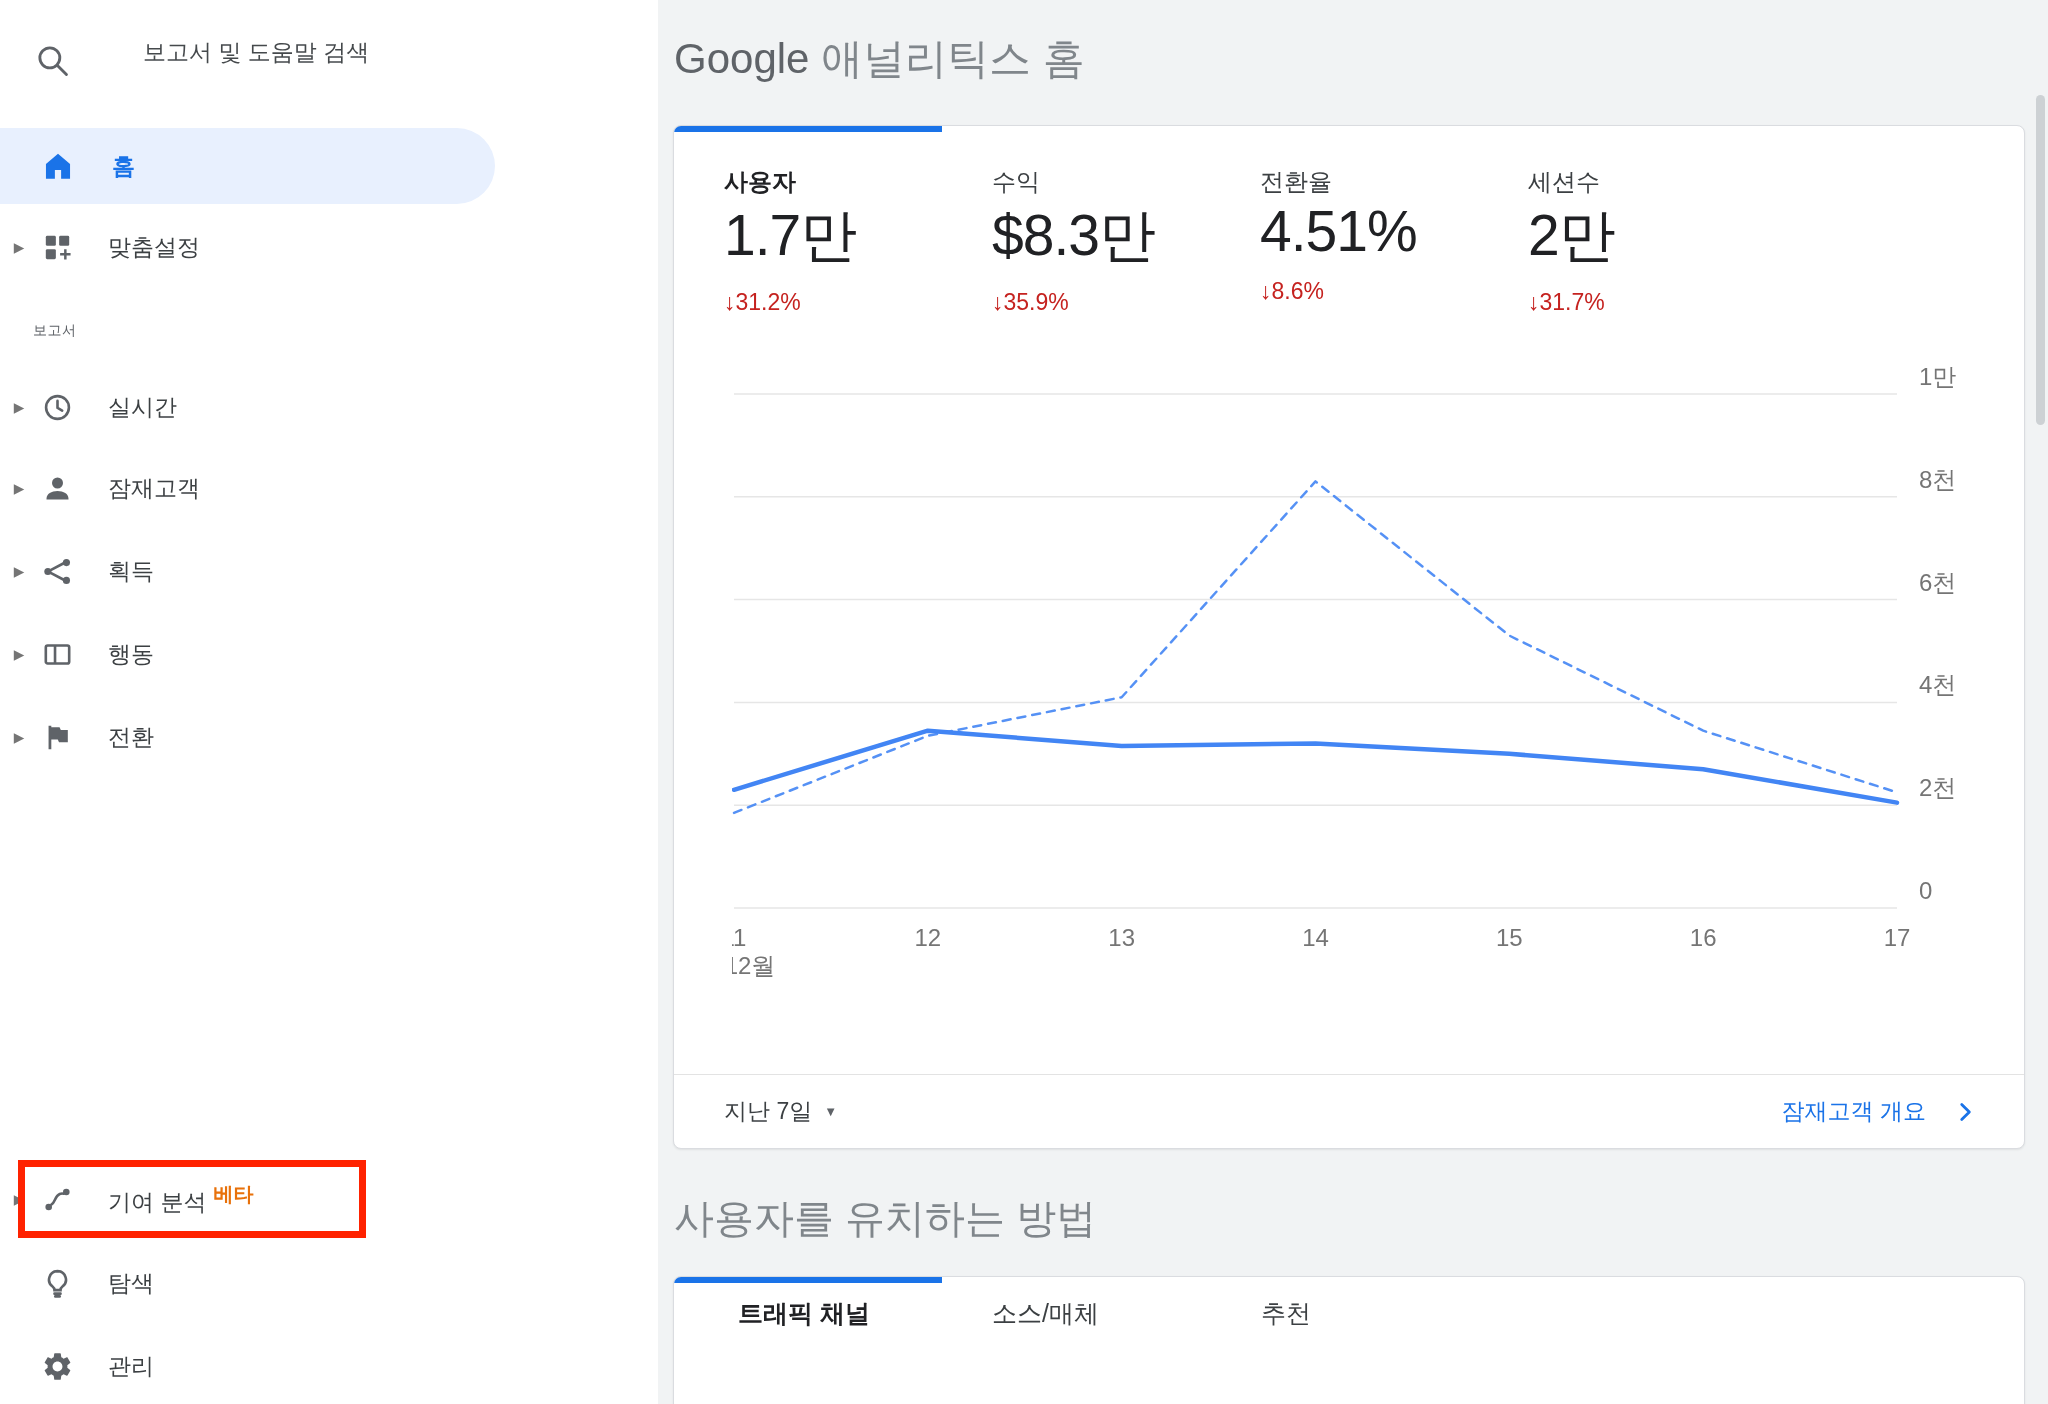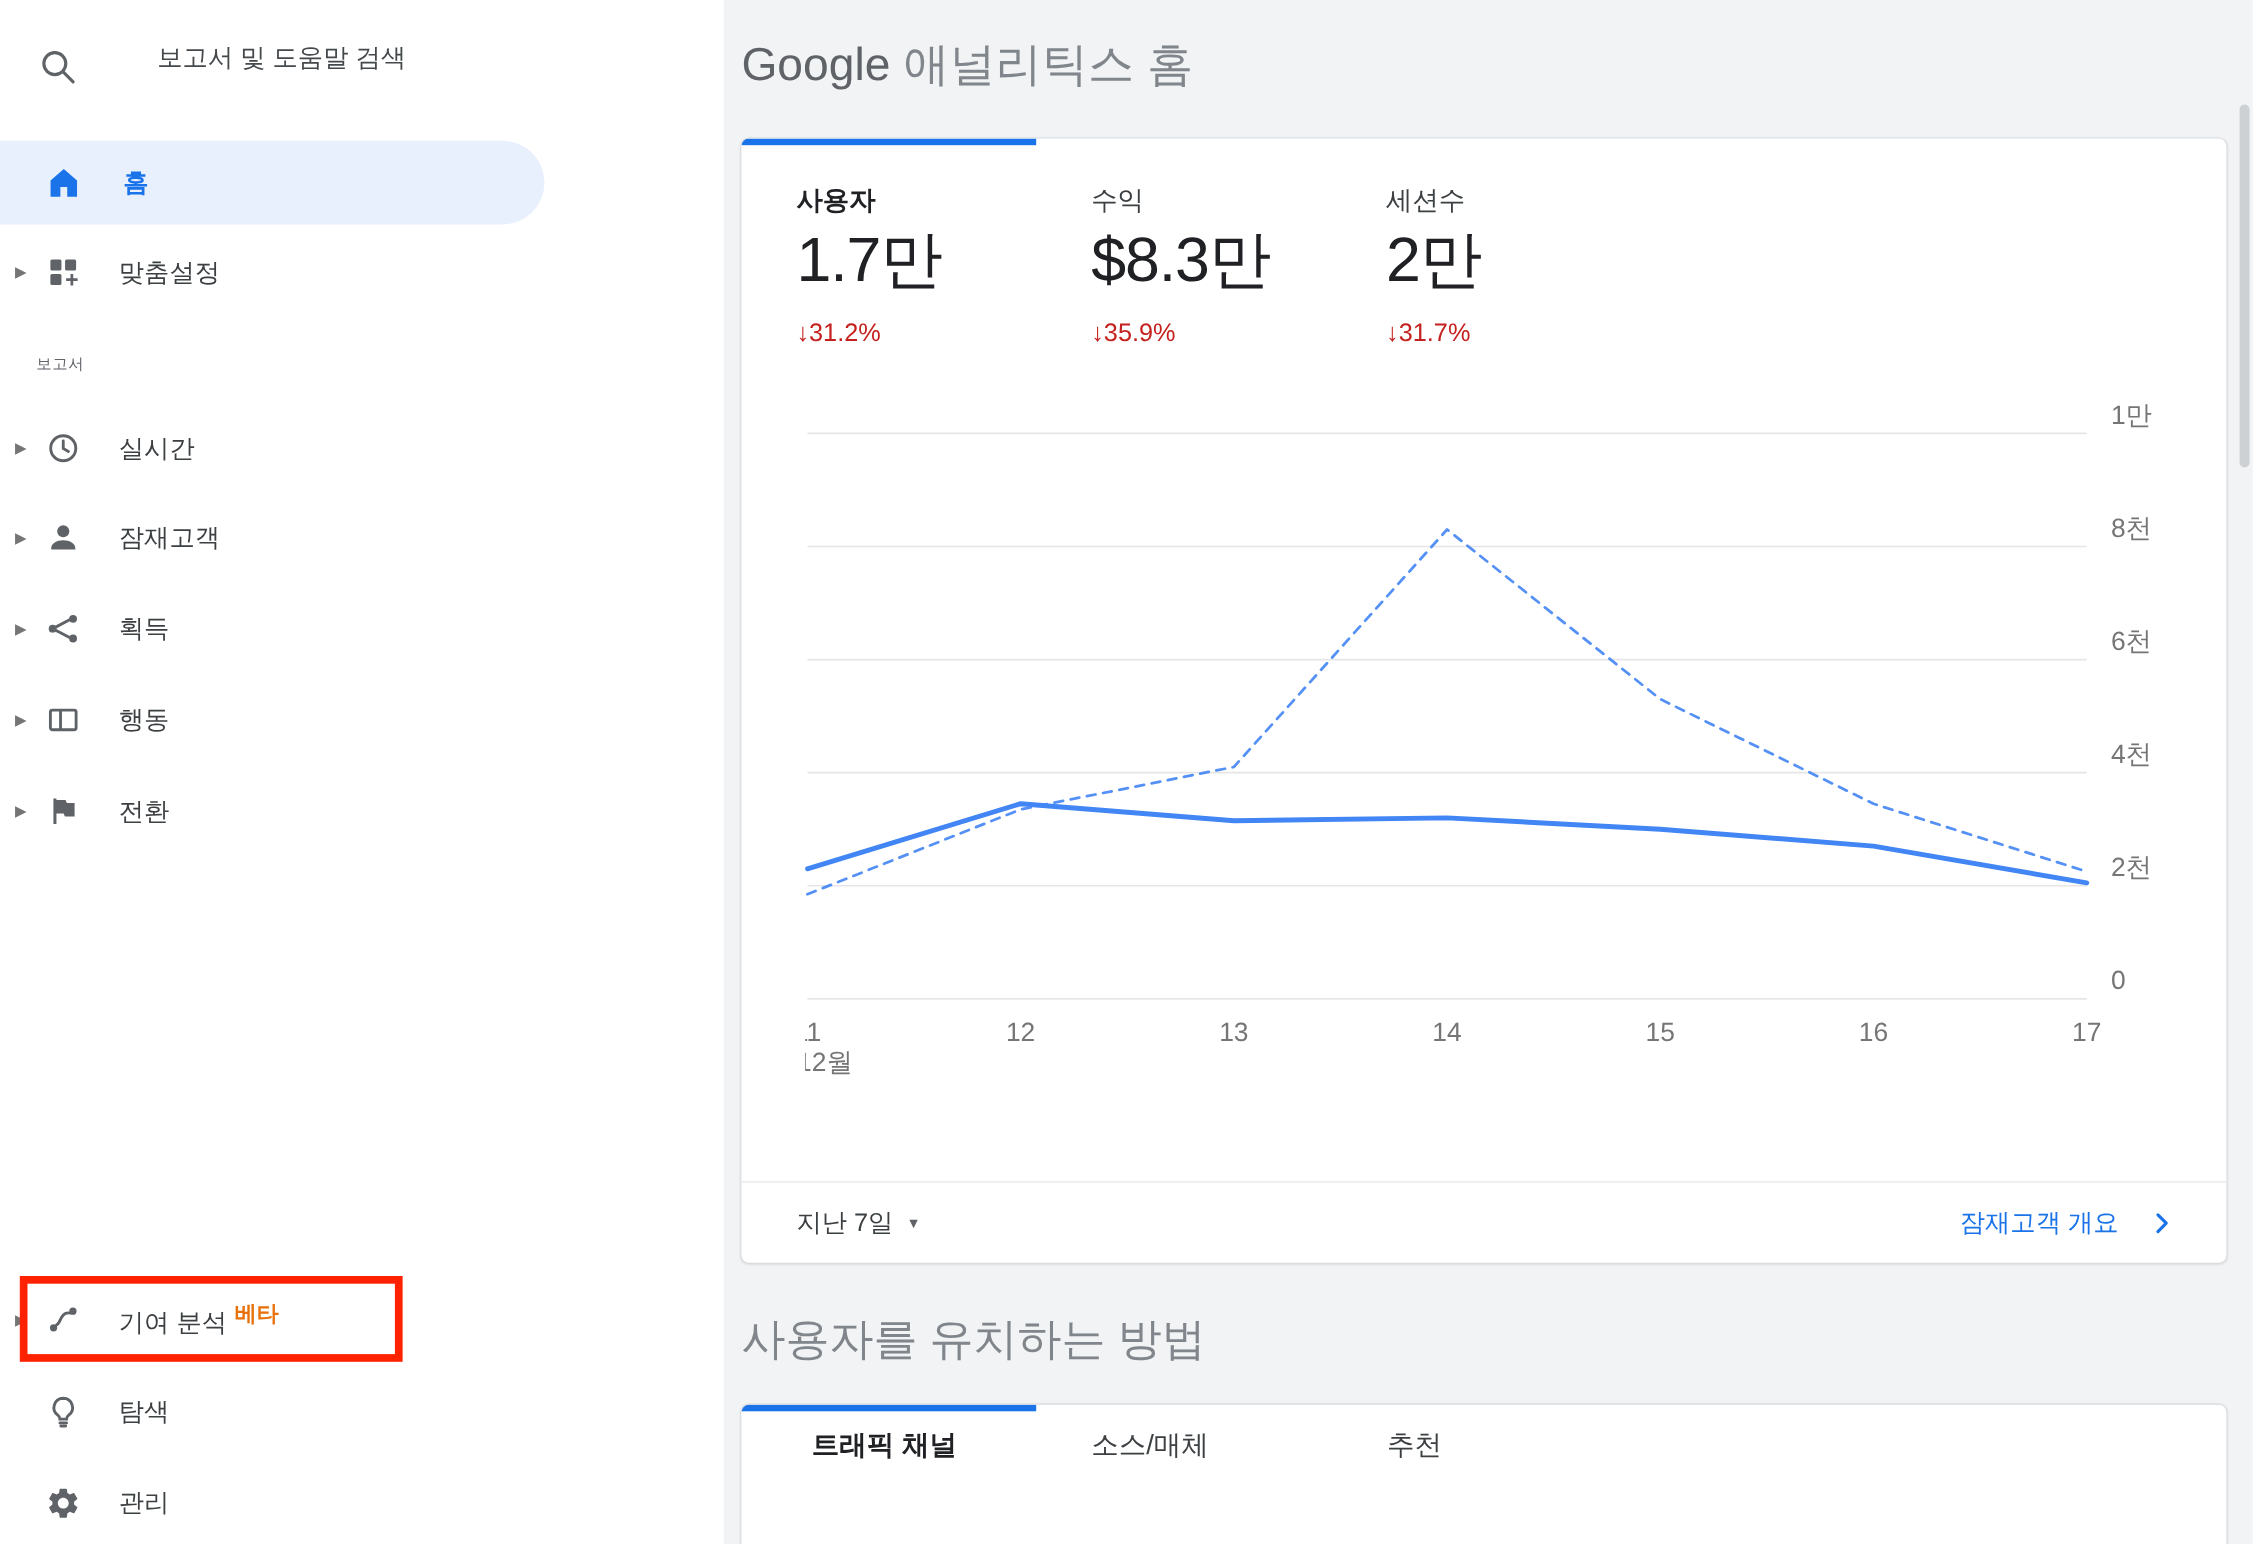--- a/index.html
+++ b/index.html
@@ -217,20 +217,25 @@
       <div class="metrics">
         <div class="metric first">
           <div class="m-label">사용자</div>
           <div class="m-value">1.7만</div>
           <div class="m-delta">↓31.2%</div>
         </div>
         <div class="metric">
           <div class="m-label">수익</div>
           <div class="m-value">$8.3만</div>
           <div class="m-delta">↓35.9%</div>
+        </div>
+        <div class="metric">
+          <div class="m-label">전환율</div>
+          <div class="m-value">4.51%</div>
+          <div class="m-delta">↓8.6%</div>
         </div>
         <div class="metric">
           <div class="m-label">세션수</div>
           <div class="m-value">2만</div>
           <div class="m-delta">↓31.7%</div>
         </div>
       </div>
 
       <svg id="chart-svg" class="chart" width="1290" height="700" viewBox="0 0 1290 700">
           <line class="grid" x1="2" y1="574" x2="1165" y2="574"></line>

